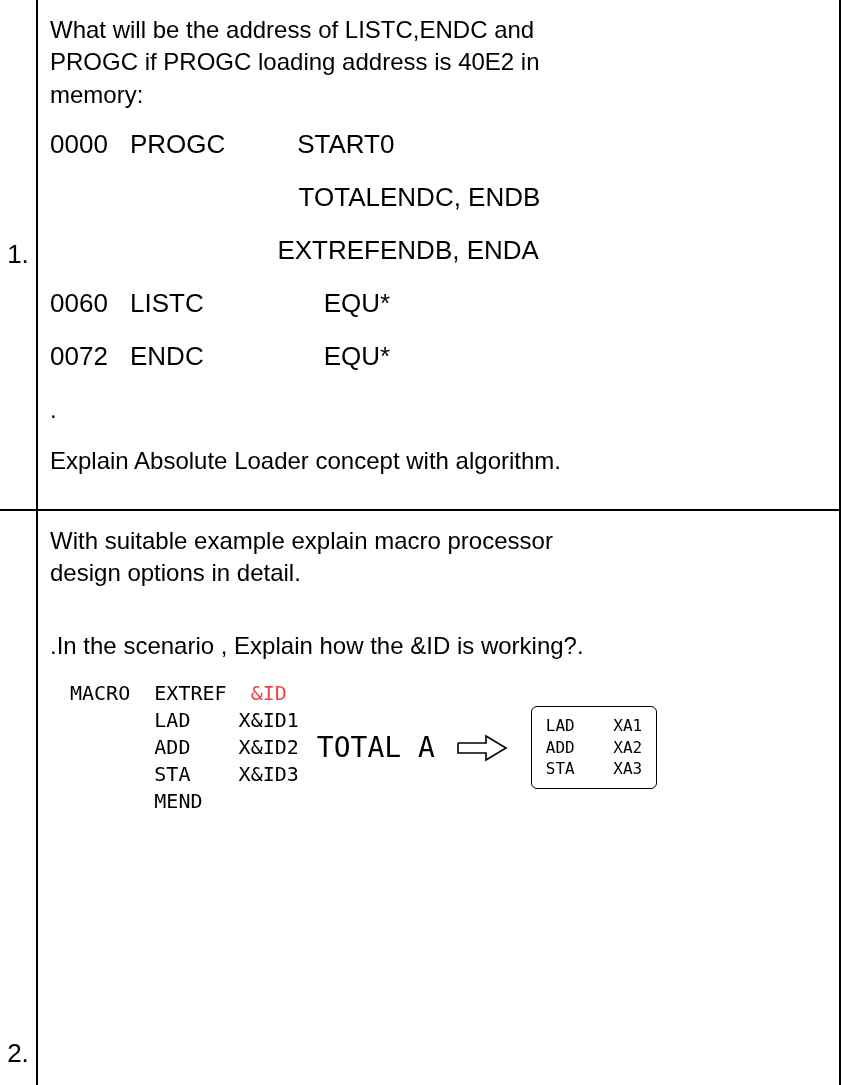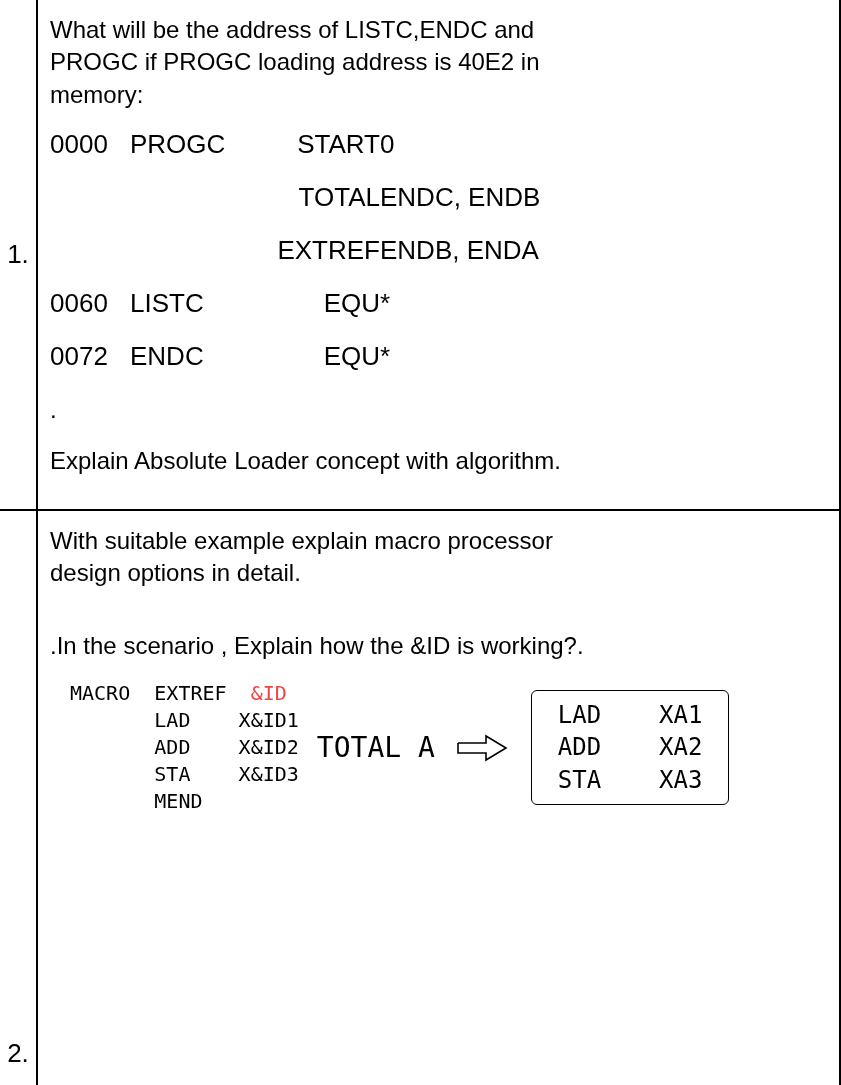--- a/index.html
+++ b/index.html
@@ -63,23 +63,23 @@
   .id-highlight { color: #ef4444; }
   .tot { font-family: "DejaVu Sans Mono", "Courier New", monospace; font-size: 28px; }
   .arrow {
     width: 60px; height: 36px;
     display: flex; align-items: center; justify-content: center;
   }
   .arrow svg { width: 54px; height: 30px; }
   .resultbox {
     border: 1.5px solid #000;
     border-radius: 6px;
-    padding: 8px 26px;
+    padding: 8px 14px;
     font-family: "DejaVu Sans Mono", "Courier New", monospace;
-    font-size: 24px;
+    font-size: 16px;
     line-height: 1.35;
   }
   .resultbox .mr { white-space: pre; }
 </style>
 </head>
 <body>
 
 <div class="page">
 
   <div class="row">

